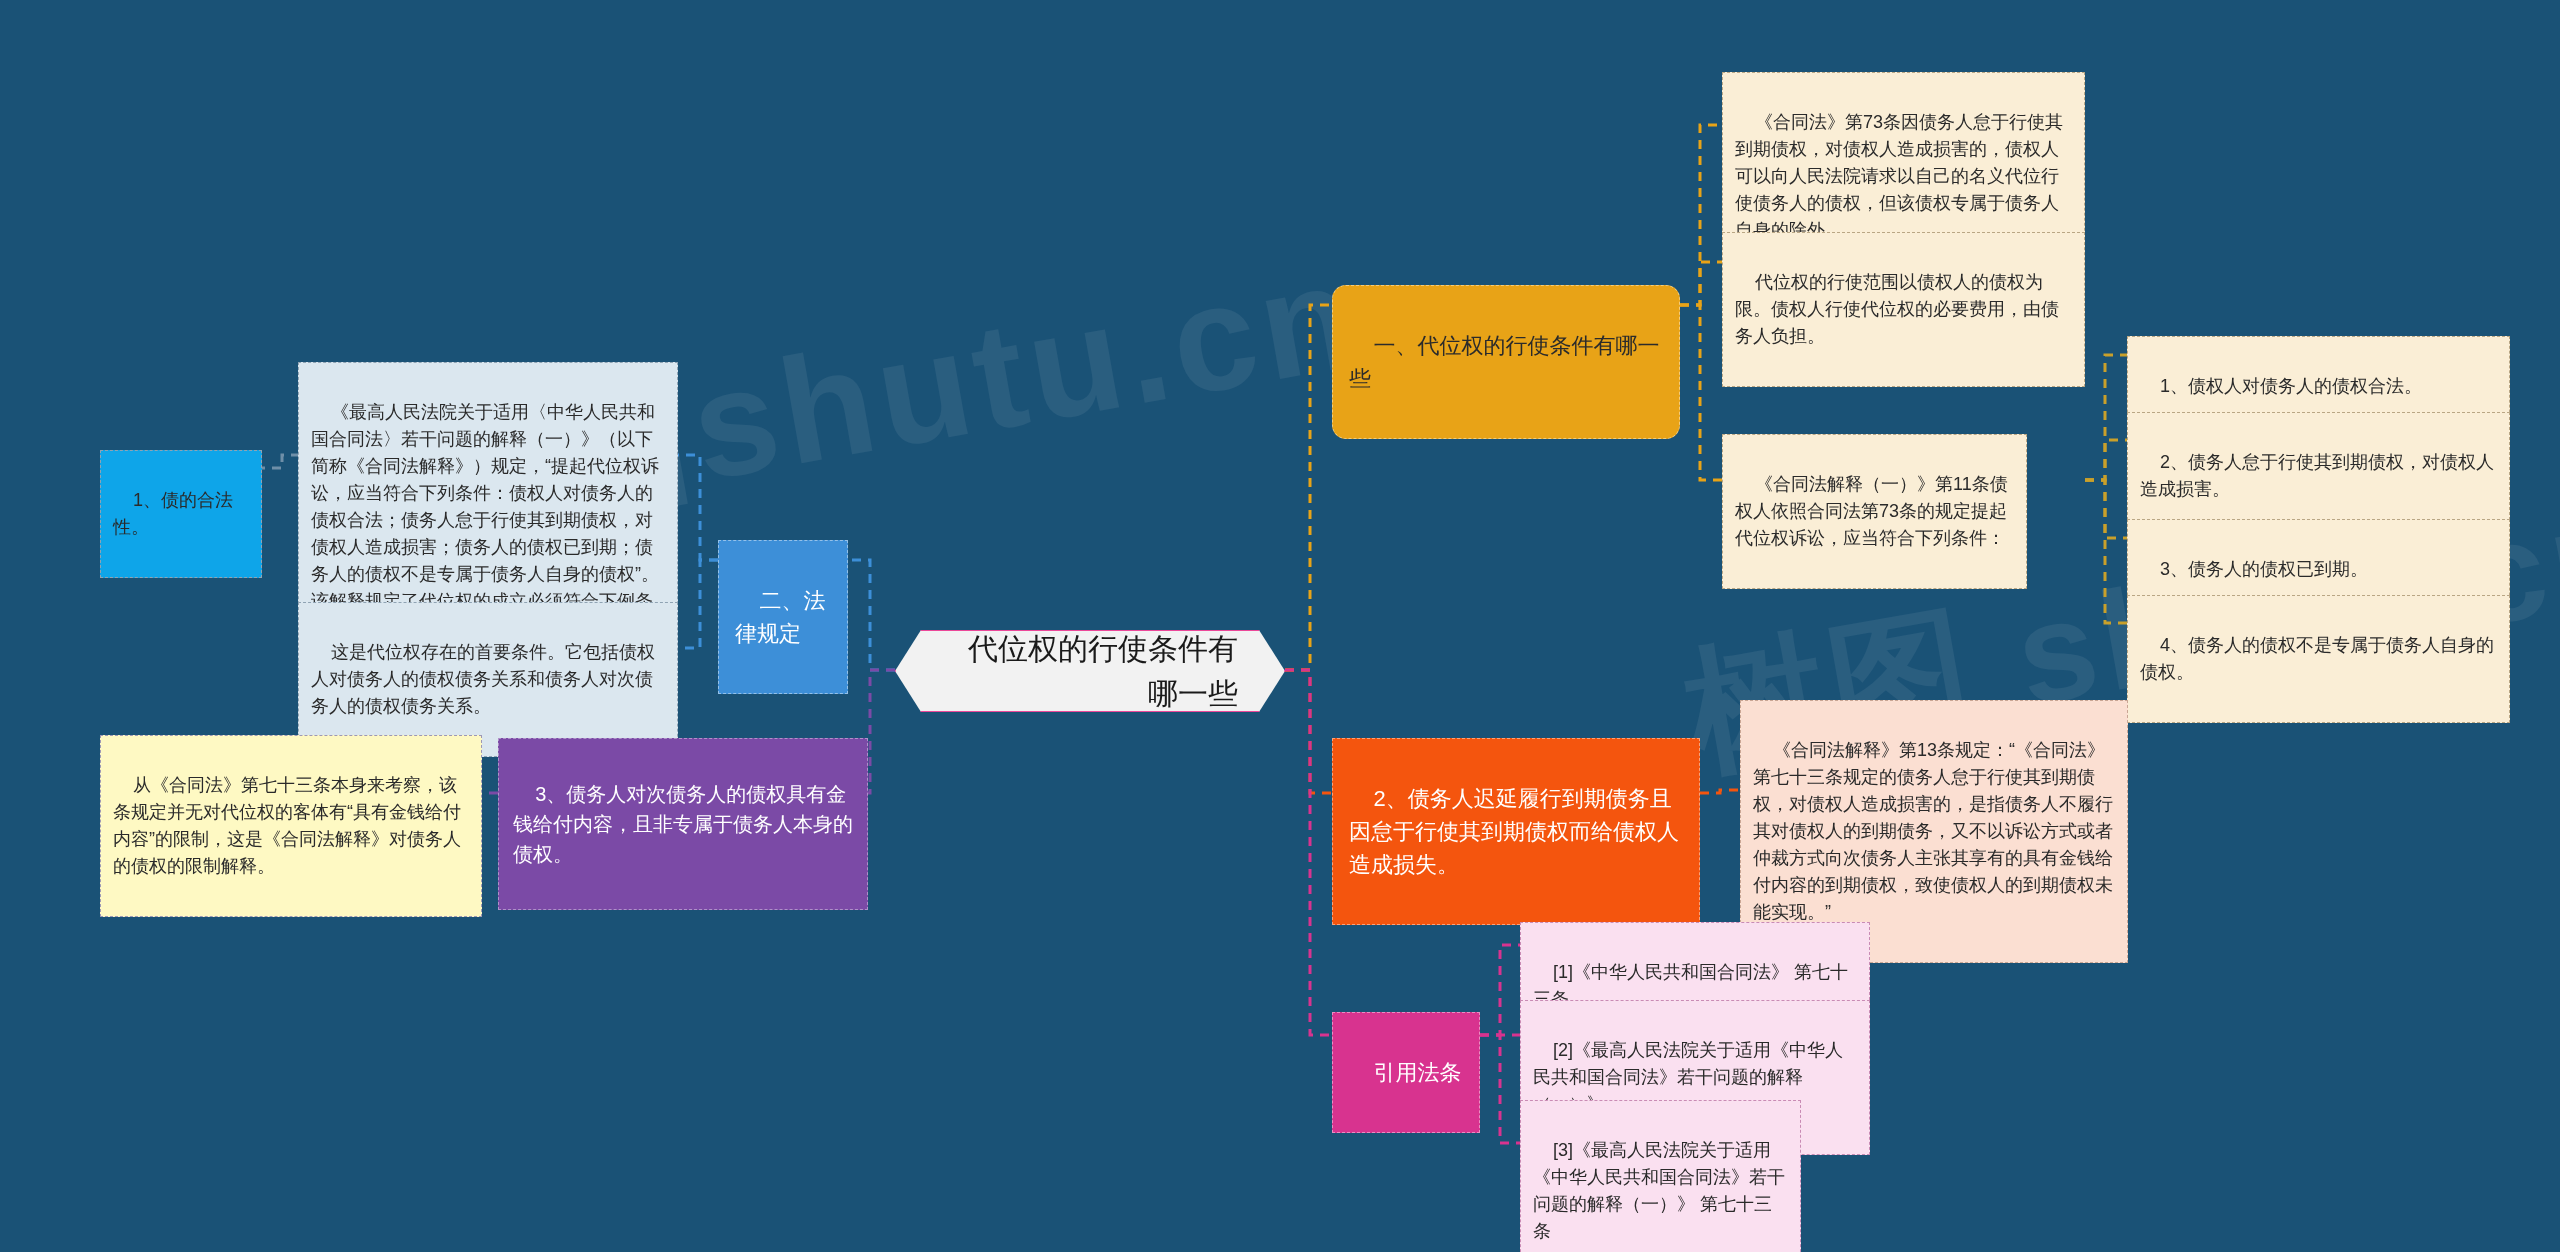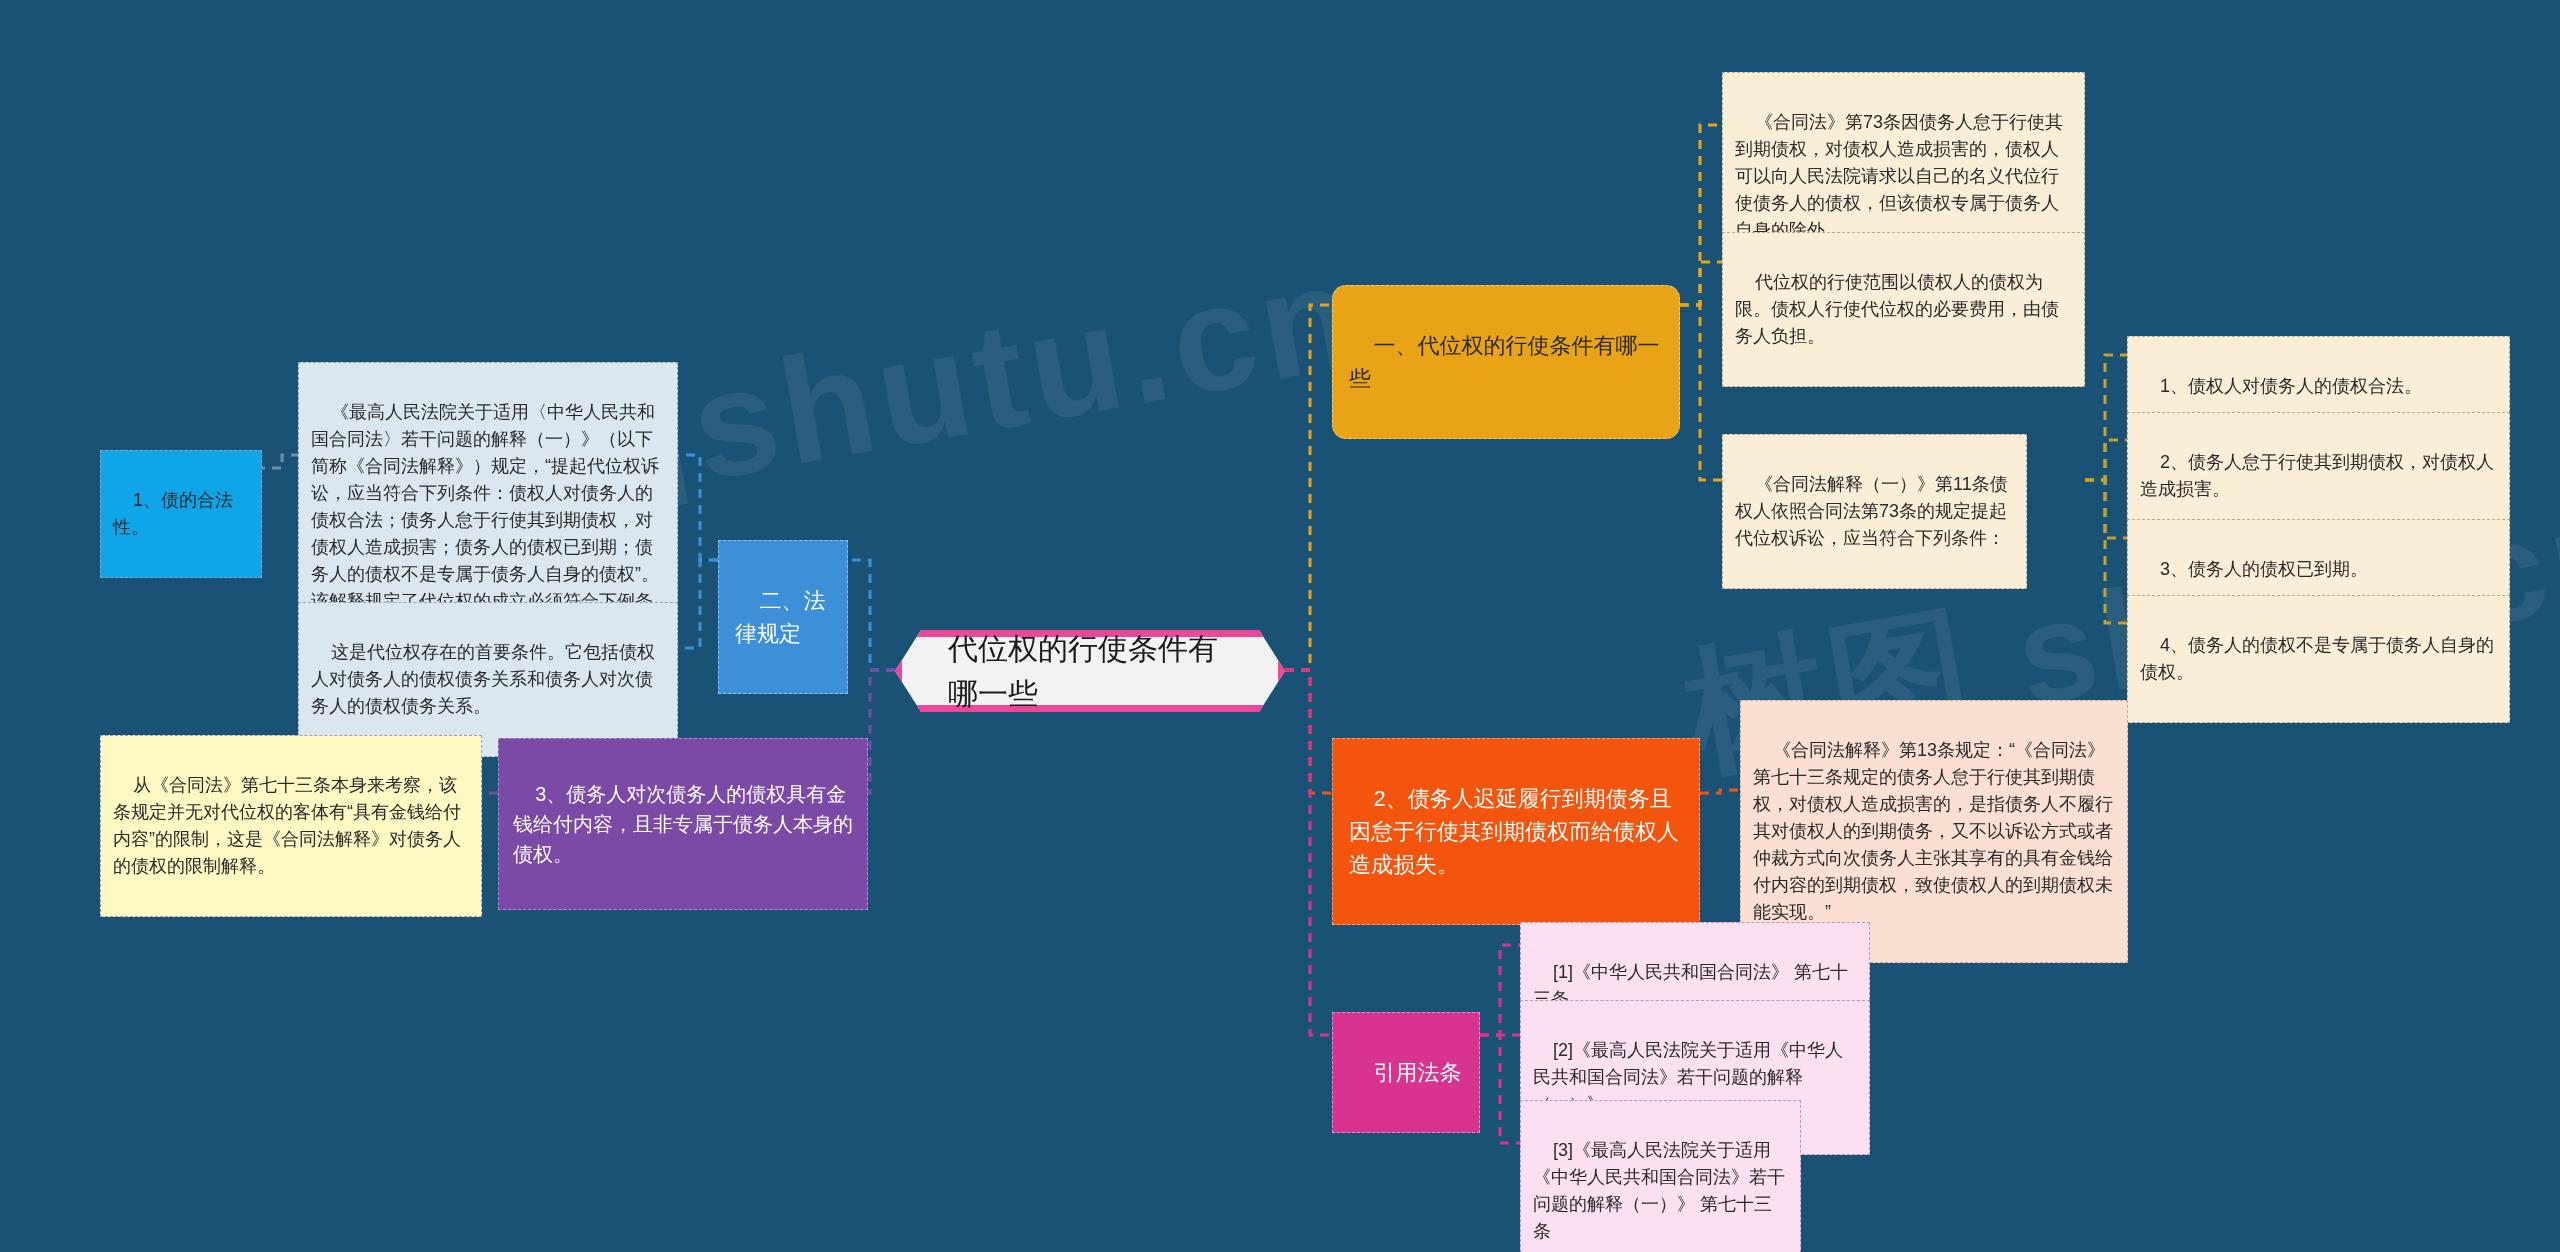--- a/index.html
+++ b/index.html
@@ -35,23 +35,23 @@
     box-sizing:border-box;
     line-height:1.5;
     white-space:pre-wrap;
   }
 
   
   .central{
     background:#f2f2f2;
     color:#1a1a1a;
     font-size:30px;
-    text-align:left;
+    text-align:right;
     padding:18px 46px;
-    border:7px solid #ec4899;
+    border:1px solid #ec4899;
     clip-path:polygon(26px 0,calc(100% - 26px) 0,100% 50%,calc(100% - 26px) 100%,26px 100%,0 50%);
     display:flex;align-items:center;justify-content:center;
   }
 
   
   .branch{
     color:#ffffff;
     font-size:22px;
     padding:10px 16px;
     border:1px dashed rgba(255,255,255,.45);

